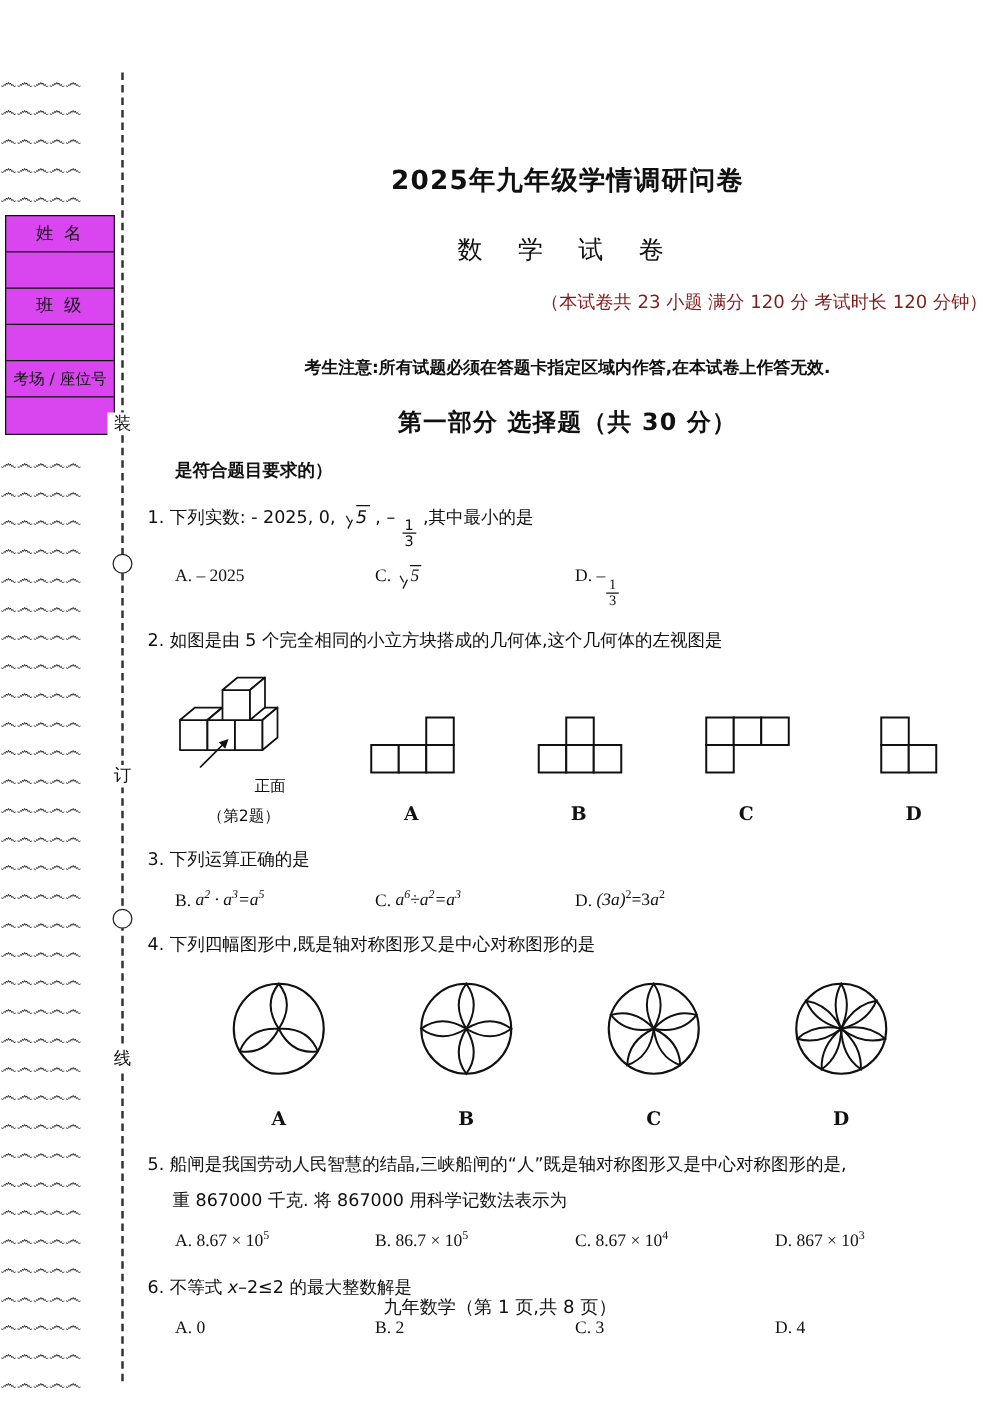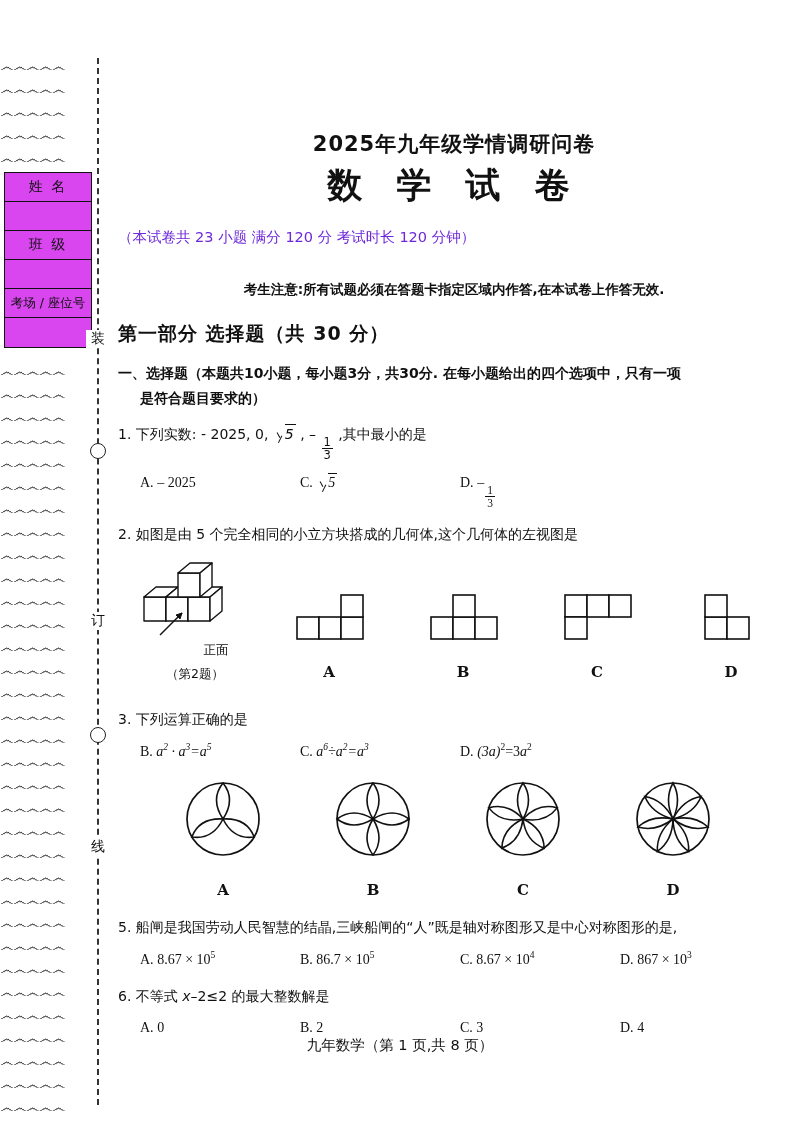--- a/index.html
+++ b/index.html
@@ -31,25 +31,25 @@
      border-left:2px dashed #333;}
   .bind-mark{position:absolute;left:86px;width:24px;text-align:center;background:#fff;
      font-size:14px;color:#111;font-family:"DejaVu Sans",sans-serif;}
   .bind-circle{position:absolute;left:90px;width:14px;height:14px;border:1.6px solid #222;
      border-radius:50%;background:#fff;}
 
   
   .main{position:absolute;left:118px;top:55px;width:672px;}
   .title1{text-align:center;font-size:21px;font-weight:bold;margin-top:75px;
      letter-spacing:1px;color:#111;}
-  .title2{text-align:center;font-size:35px;font-weight:bold;margin-top:4px;
+  .title2{text-align:center;font-size:20px;font-weight:normal;margin-top:28px;
      letter-spacing:11px;color:#111;}
-  .subline{text-align:left;font-size:14.5px;margin-top:19px;color:#6d28d9;}
+  .subline{text-align:right;font-size:14.5px;margin-top:19px;color:#7f1d1d;}
   .notice{text-align:center;font-size:13.5px;margin-top:34px;color:#111;font-weight:bold;}
-  .part-head{font-size:19px;font-weight:bold;margin-top:22px;
+  .part-head{text-align:center;font-size:19px;font-weight:bold;margin-top:22px;
      letter-spacing:1px;color:#111;}
 
   .sec-intro{font-size:14px;margin-top:14px;line-height:1.75;color:#111;font-weight:bold;}
   .sec-intro .l2{display:block;padding-left:22px;}
 
   .q{margin-top:13px;font-size:14px;line-height:1.6;color:#111;}
   .q .qtext{display:block;}
   .q .qtext2{display:block;padding-left:20px;margin-top:7px;}
   .opts{display:flex;margin-top:10px;padding-left:22px;font-family:Liberation Serif, serif;}
   .opts .opt{font-size:14px;white-space:nowrap;}
@@ -160,21 +160,20 @@
   <div class="main">
 
     <div class="title1">2025年九年级学情调研问卷</div>
     <div class="title2">数 学 试 卷</div>
     <div class="subline">（本试卷共 23 小题    满分 120 分    考试时长 120 分钟）</div>
     <div class="notice">考生注意:所有试题必须在答题卡指定区域内作答,在本试卷上作答无效.</div>
 
     <div class="part-head">第一部分  选择题（共 30 分）</div>
 
     <div class="sec-intro">
-      <span>一、选择题（本题共10小题，每小题3分，共30分. 在每小题给出的四个选项中，只有一项</span>
       <span class="l2">是符合题目要求的）</span>
     </div>
 
     <div class="q">
       <span class="qtext">
         <span>1.</span>
         <span>下列实数: - 2025,  0,  </span>
         <span class="sqrt"><span class="bar"></span><span class="rad">5</span></span>
         <span> ,  – </span>
         <span class="frac">
@@ -279,21 +278,21 @@
               <rect x="38" y="34" width="22" height="22"></rect>
               <rect x="16" y="12" width="22" height="22"></rect>
             </g>
           </svg>
           <div class="shape-lbl">D</div>
         </div>
 
       </div>
     </div>
 
-    <div class="q" style="margin-top:24px;">
+    <div class="q" style="margin-top:14px;">
       <span class="qtext">
         <span>3.</span>
         <span>下列运算正确的是</span>
       </span>
       <div class="opts w4">
         <div class="opt">
           <span>B.</span>
           <span class="it">a<sup>2</sup> · a<sup>3</sup>=a<sup>5</sup></span>
         </div>
         <div class="opt">
@@ -301,20 +300,24 @@
           <span class="it">a<sup>6</sup>÷a<sup>2</sup>=a<sup>3</sup></span>
         </div>
         <div class="opt">
           <span>D.</span>
           <span><span class="it">(3a)</span><sup>2</sup>=3<span class="it">a</span><sup>2</sup></span>
         </div>
       </div>
     </div>
 
     <div class="q" style="margin-top:12px;">
+      <span class="qtext">
+        <span>4.</span>
+        <span>下列四幅图形中,既是轴对称图形又是中心对称图形的是</span>
+      </span>
       <div class="circ-row" id="circRow">
           <div class="circ-box"><svg width="88" height="88" viewBox="0 0 88 88">
               <circle cx="44" cy="44" r="36" fill="#fff" stroke="#111" stroke-width="1.7"></circle>
               <path d="M 0 0 Q 13 -19.8 0 -36 Q -13 -19.8 0 0 Z" fill="#fff" stroke="#111" stroke-width="1.6" transform="translate(44,44) rotate(0)"></path>
               <path d="M 0 0 Q 13 -19.8 0 -36 Q -13 -19.8 0 0 Z" fill="#fff" stroke="#111" stroke-width="1.6" transform="translate(44,44) rotate(120)"></path>
               <path d="M 0 0 Q 13 -19.8 0 -36 Q -13 -19.8 0 0 Z" fill="#fff" stroke="#111" stroke-width="1.6" transform="translate(44,44) rotate(240)"></path>
             </svg><div class="shape-lbl">A</div></div>
           <div class="circ-box"><svg width="88" height="88" viewBox="0 0 88 88">
               <circle cx="44" cy="44" r="36" fill="#fff" stroke="#111" stroke-width="1.7"></circle>
               <path d="M 0 0 Q 12 -19.8 0 -36 Q -12 -19.8 0 0 Z" fill="#fff" stroke="#111" stroke-width="1.6" transform="translate(44,44) rotate(0)"></path>
@@ -341,20 +344,21 @@
               <path d="M 0 0 Q 9 -19.8 0 -36 Q -9 -19.8 0 0 Z" fill="#fff" stroke="#111" stroke-width="1.6" transform="translate(44,44) rotate(308.57142857142856)"></path>
             </svg><div class="shape-lbl">D</div></div>
         </div>
     </div>
 
     <div class="q" style="margin-top:14px;">
       <span class="qtext">
         <span>5.</span>
         <span>船闸是我国劳动人民智慧的结晶,三峡船闸的“人”既是轴对称图形又是中心对称图形的是,</span>
       </span>
+      <span class="qtext2">重 867000 千克. 将 867000 用科学记数法表示为</span>
       <div class="opts w4">
         <div class="opt">
           <span>A.</span>
           <span>8.67 × 10</span><sup>5</sup>
         </div>
         <div class="opt">
           <span>B.</span>
           <span>86.7 × 10</span><sup>5</sup>
         </div>
         <div class="opt">

